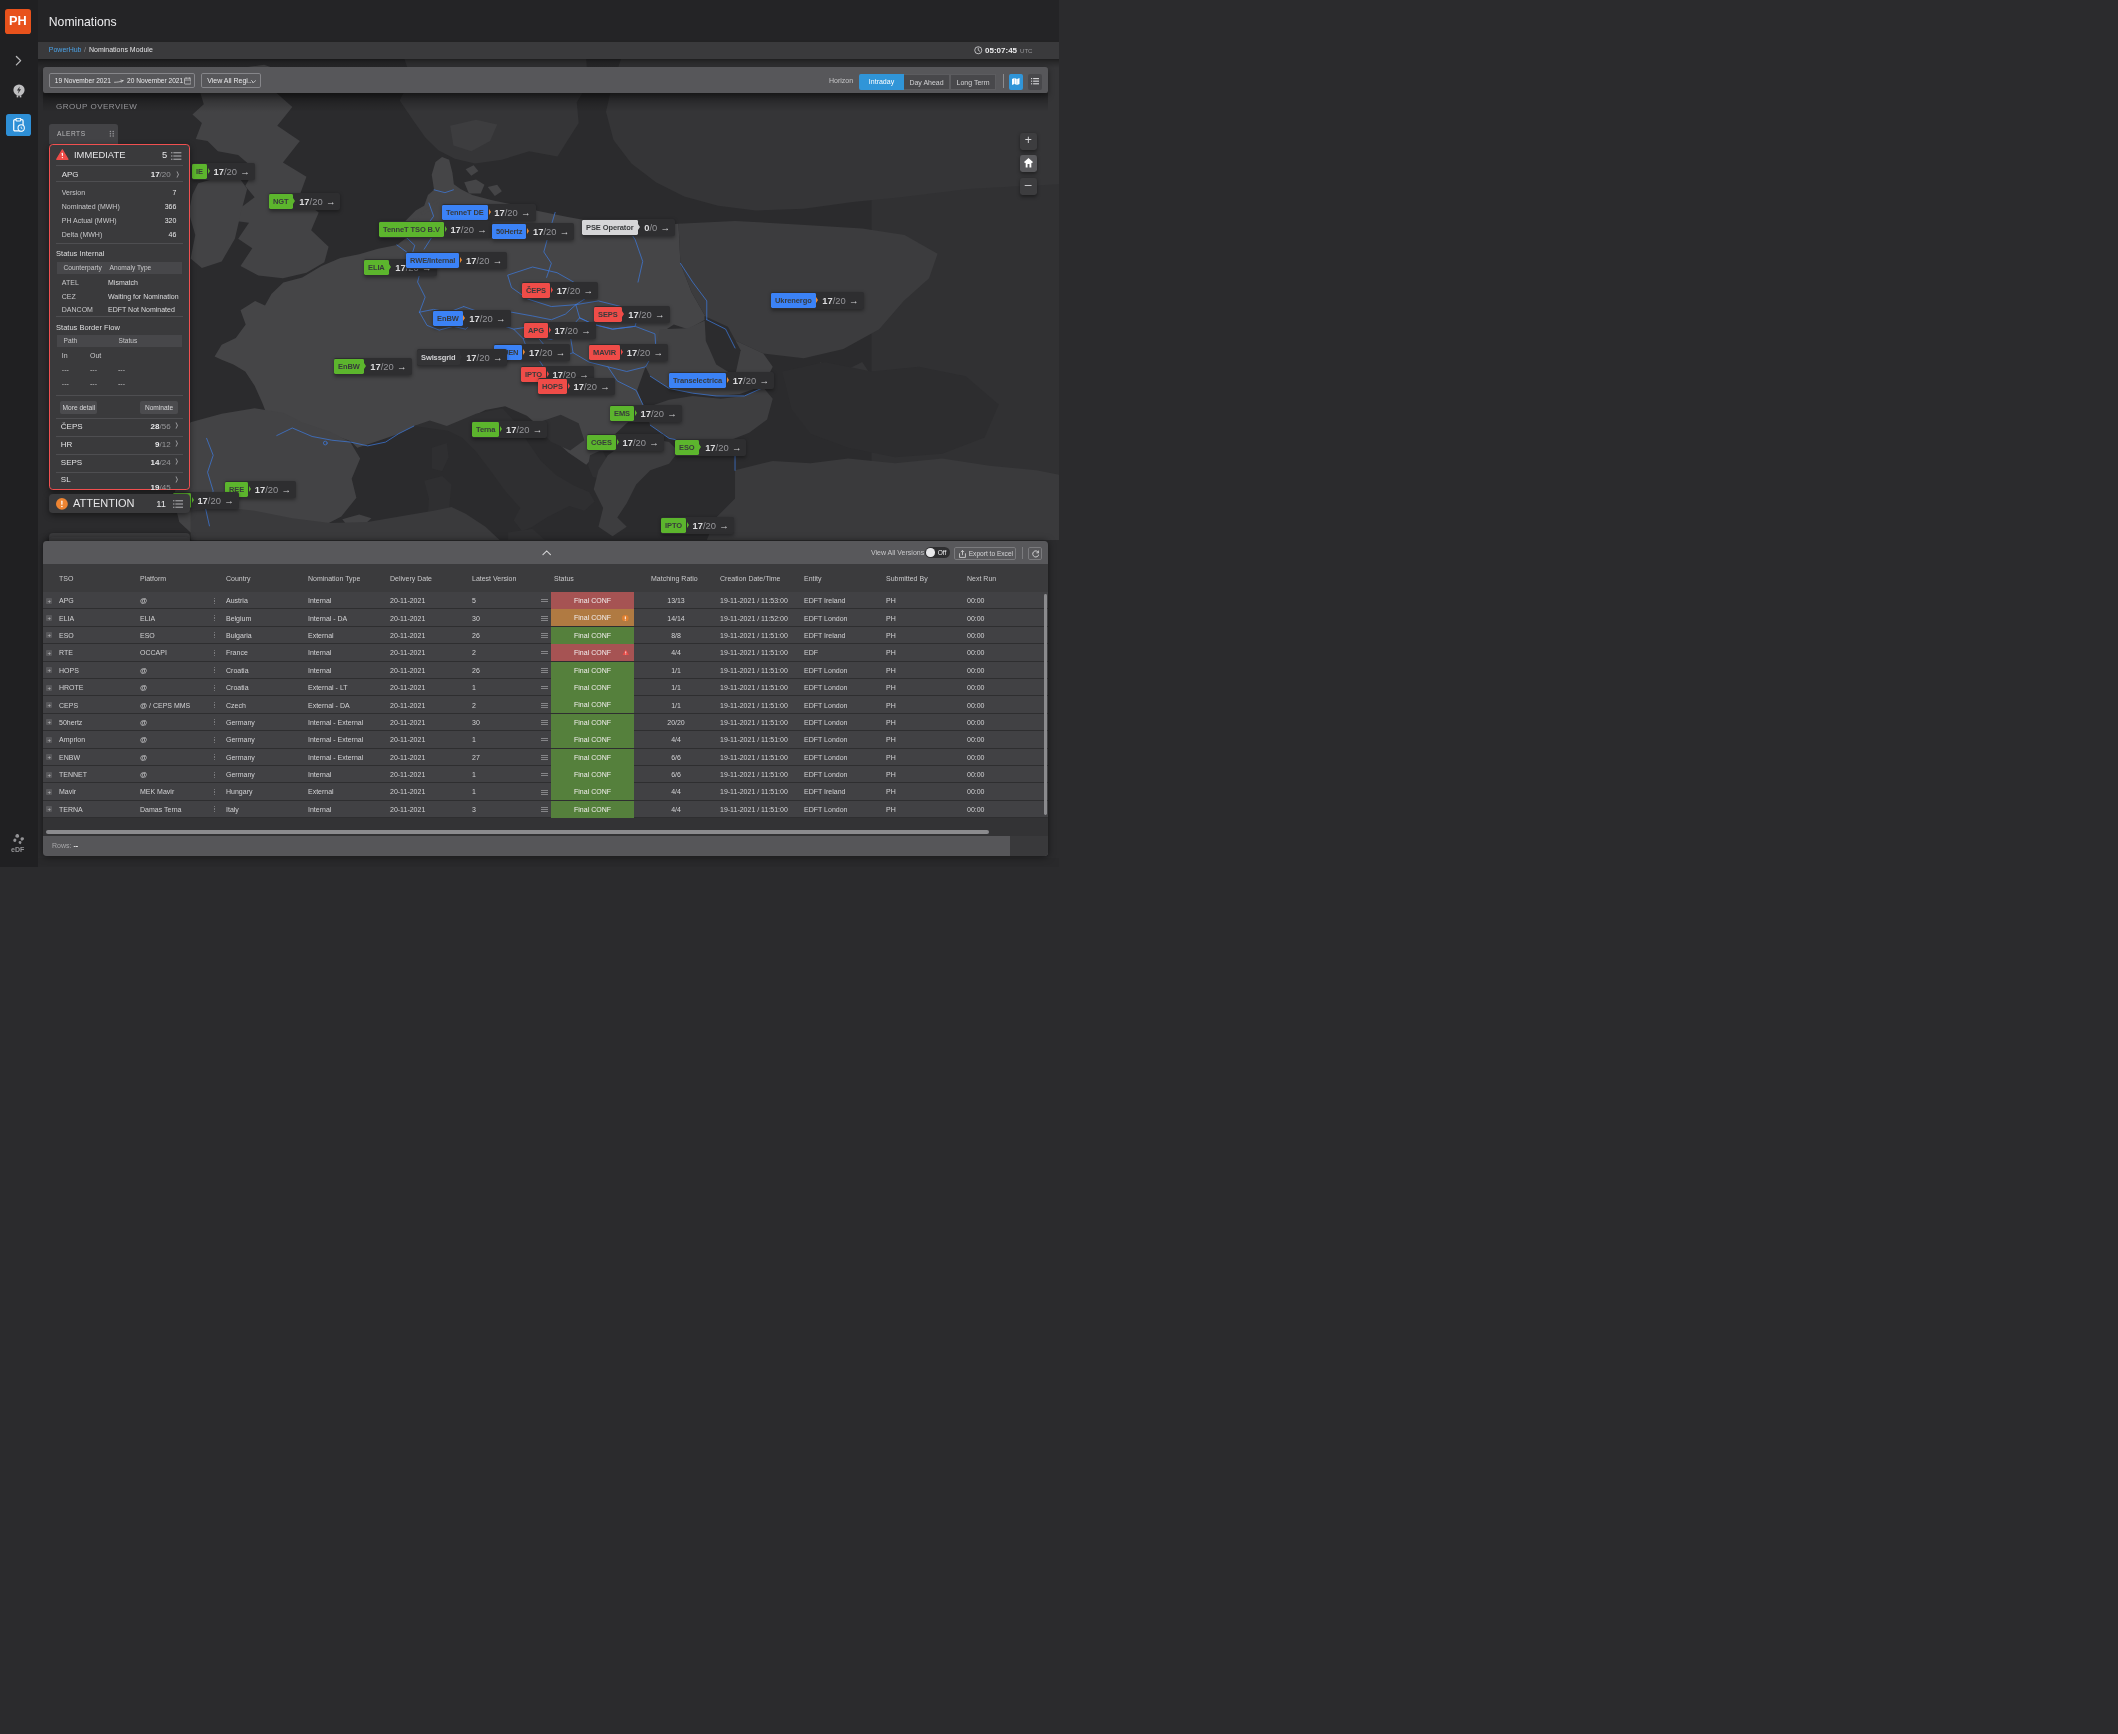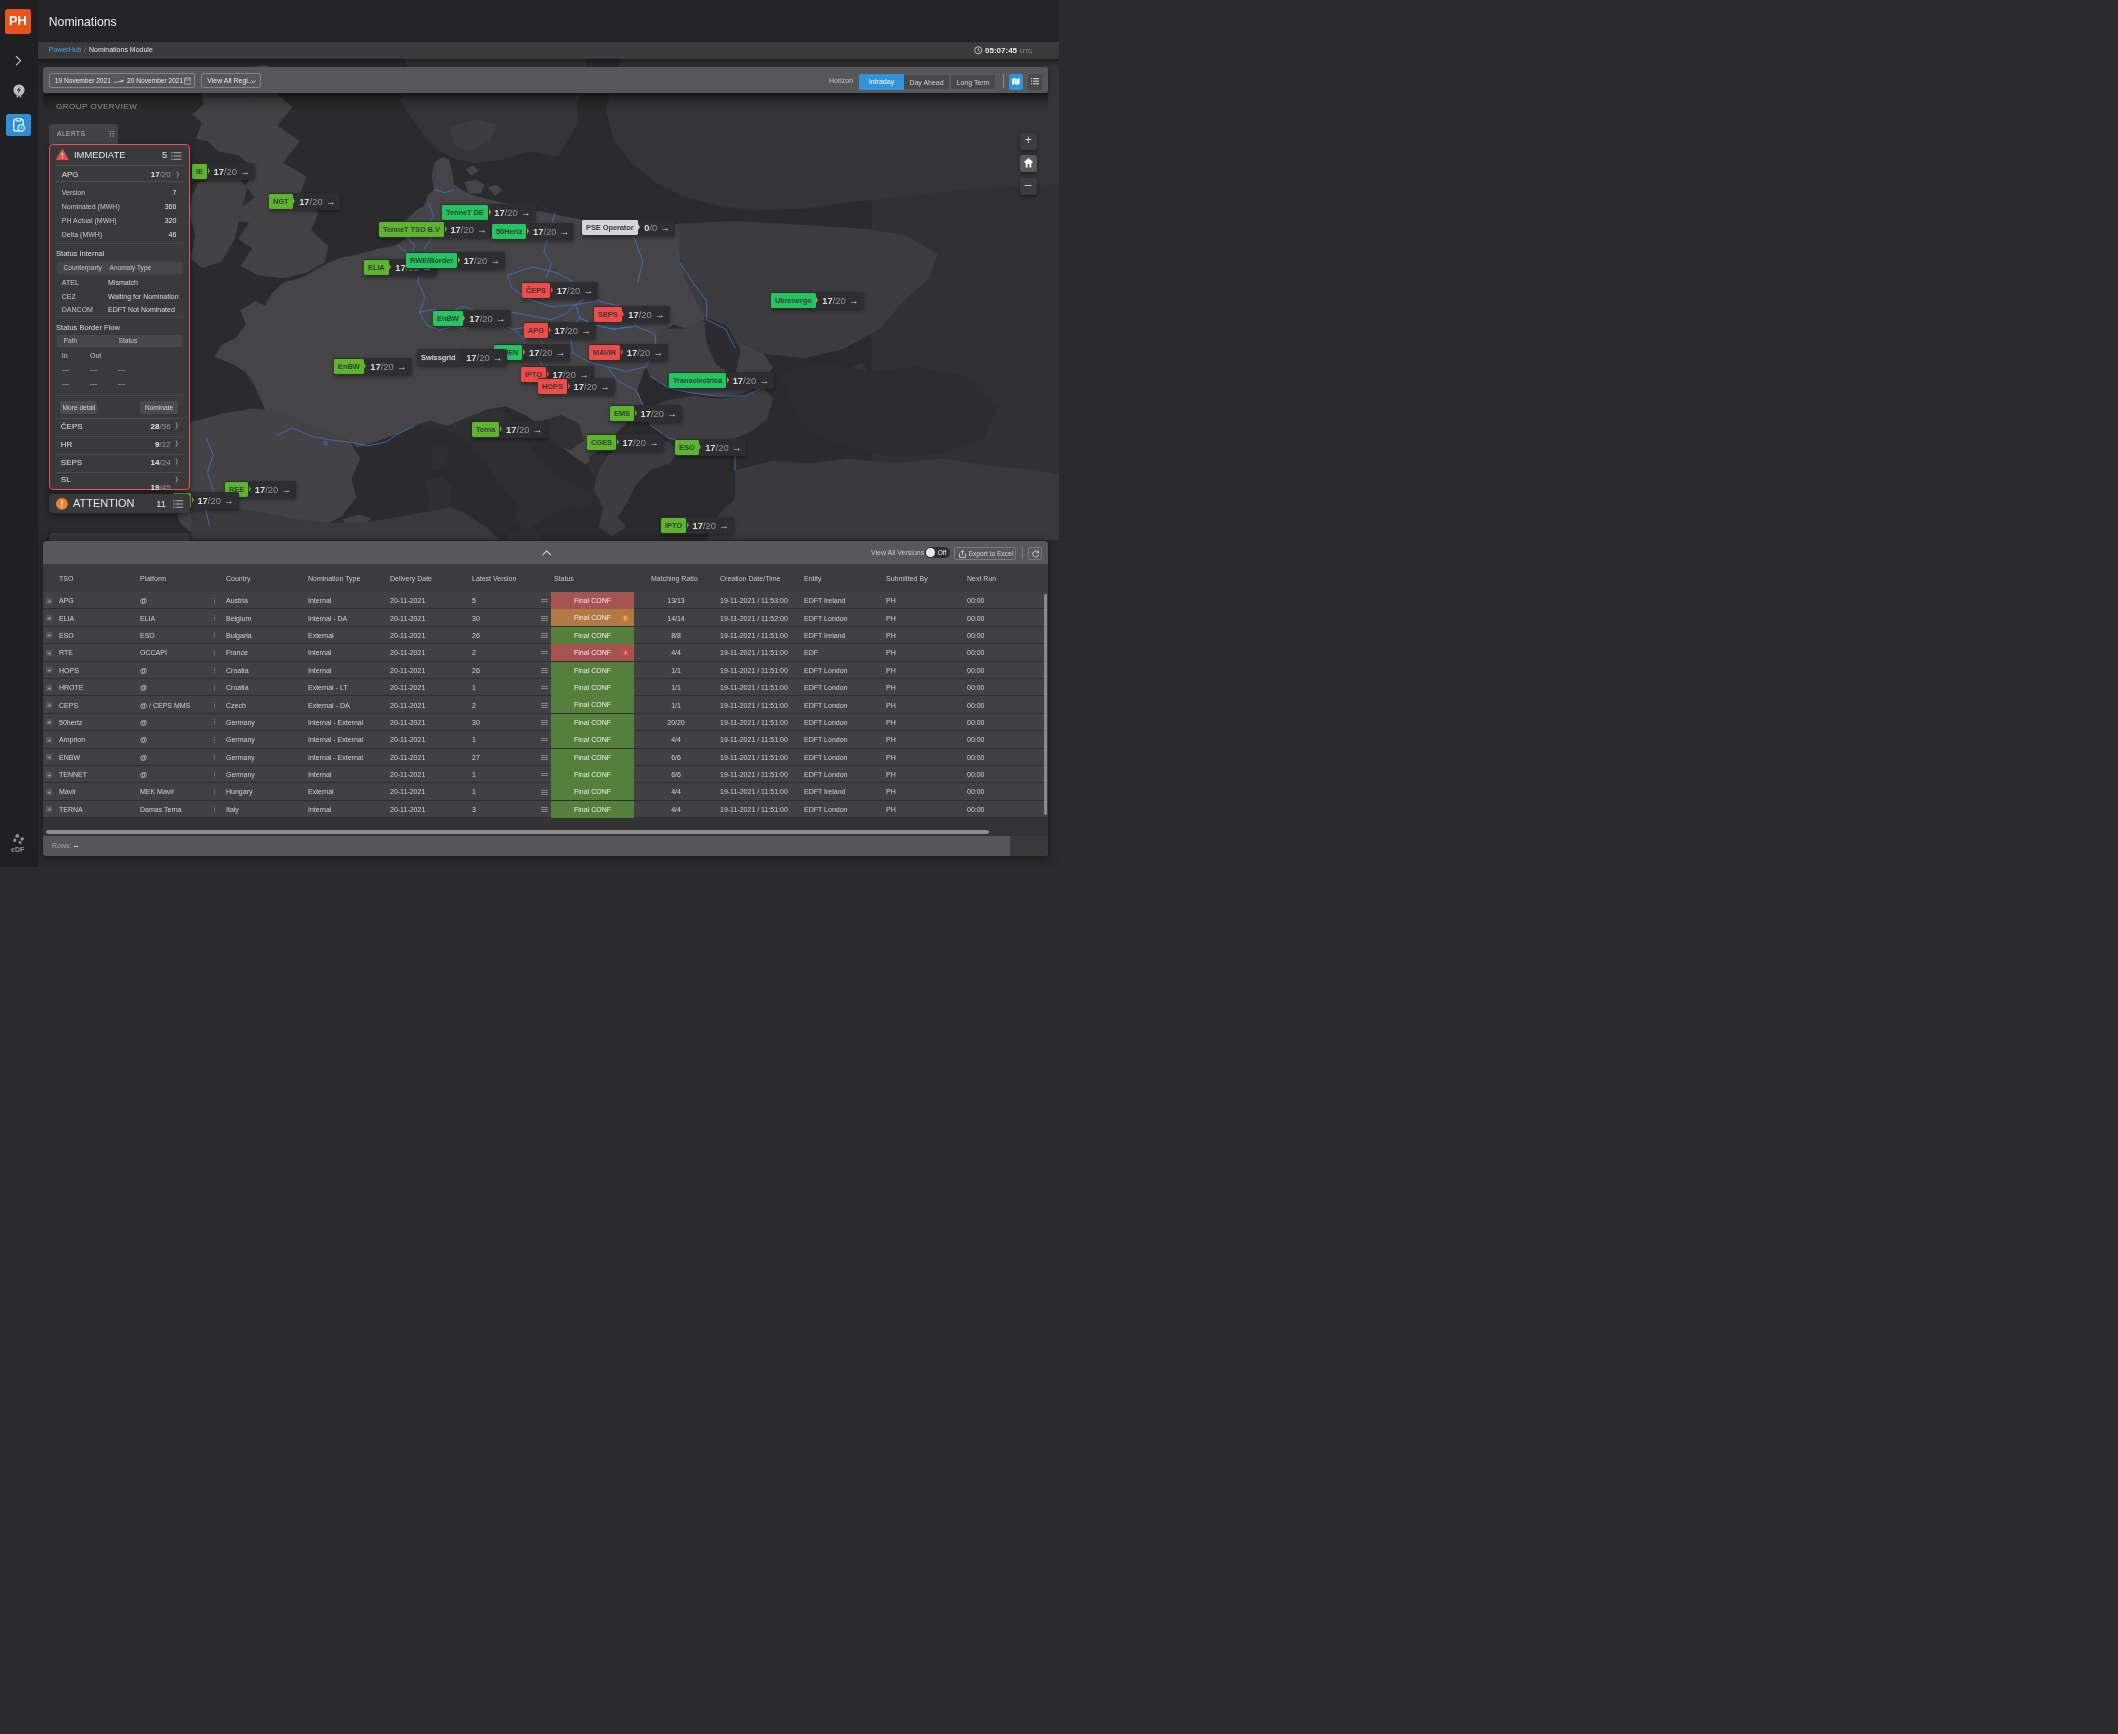--- a/index.html
+++ b/index.html
@@ -10,21 +10,21 @@
 .mapshadow { position:absolute; left:38px; top:59px; width:1022px; height:9.4px; background:linear-gradient(rgba(0,0,0,0.35), rgba(0,0,0,0)); z-index:2; }
 .toolshadow { position:absolute; left:43px; top:93px; width:1005px; height:19px; background:linear-gradient(rgba(0,0,0,0.34), rgba(0,0,0,0)); z-index:2; }
 
 .tag { position:absolute; display:flex; align-items:center; height:17px; background:#2e2e30; border-radius:1.9px; z-index:3; box-shadow:0 1.4px 3.8px rgba(0,0,0,0.35); }
 .tag .flag { position:relative; height:15.5px; margin:0 0 0 0; border-radius:1.4px; display:flex; align-items:center; padding:0 4px; font-size:7.5px; font-weight:700; color:#383a3c; letter-spacing:-0.1px; }
 .tag .flag:after { content:""; position:absolute; right:-2.8px; top:50%; margin-top:-3.1px; border-left:2.8px solid; border-top:3.1px solid transparent; border-bottom:3.1px solid transparent; border-left-color:inherit; }
 .tag .num { padding:0 5.2px 0 6.6px; font-size:9.4px; color:#96969a; white-space:nowrap; }
 .tag .num b { color:#dcdcde; font-weight:700; }
 .tag .num .arr { color:#cfcfd1; font-size:9.4px; margin-left:3.3px; }
 .fgreen  { background:#5cb52d; border-left-color:#5cb52d; color:#5cb52d; }
-.forange { background:#22c55e; border-left-color:#ec8c36; color:#ec8c36; }
+.forange { background:#3b82f6; border-left-color:#ec8c36; color:#ec8c36; }
 .fred    { background:#ef4c48; border-left-color:#ef4c48; color:#ef4c48; }
 .fgray   { background:#d6d6d8; border-left-color:#d6d6d8; color:#d6d6d8; }
 .fdark   { background:#333335; border-left-color:#333335; color:#333335; }
 .fdark span, .flag.fdark { color:#d2d2d4 !important; }
 
 #sidebar { position:absolute; left:0; top:0; width:38px; height:867px; background:#202022; z-index:20; }
 
 #hdr { position:absolute; left:38px; top:0; width:1022px; height:42px; background:#242426; z-index:10; }
 #crumb { position:absolute; left:38px; top:42px; width:1022px; height:17px; background:#3a3a3c; z-index:10; box-shadow:0 1.4px 2.8px rgba(0,0,0,0.25);}
 
@@ -149,21 +149,21 @@
     </div>
 <div class="tag" style="left:582px;top:219px">
       <div class="flag fgray">PSE Operator</div>
       <div class="num"><b>0</b>/0<span class="arr">→</span></div>
     </div>
 <div class="tag" style="left:364px;top:259px">
       <div class="flag fgreen">ELIA</div>
       <div class="num"><b>17</b>/20<span class="arr">→</span></div>
     </div>
 <div class="tag" style="left:406px;top:252px">
-      <div class="flag forange">RWE/Border</div>
+      <div class="flag forange">RWE/Internal</div>
       <div class="num"><b>17</b>/20<span class="arr">→</span></div>
     </div>
 <div class="tag" style="left:522px;top:282px">
       <div class="flag fred">ČEPS</div>
       <div class="num"><b>17</b>/20<span class="arr">→</span></div>
     </div>
 <div class="tag" style="left:771px;top:292px">
       <div class="flag forange">Ukrenergo</div>
       <div class="num"><b>17</b>/20<span class="arr">→</span></div>
     </div>

